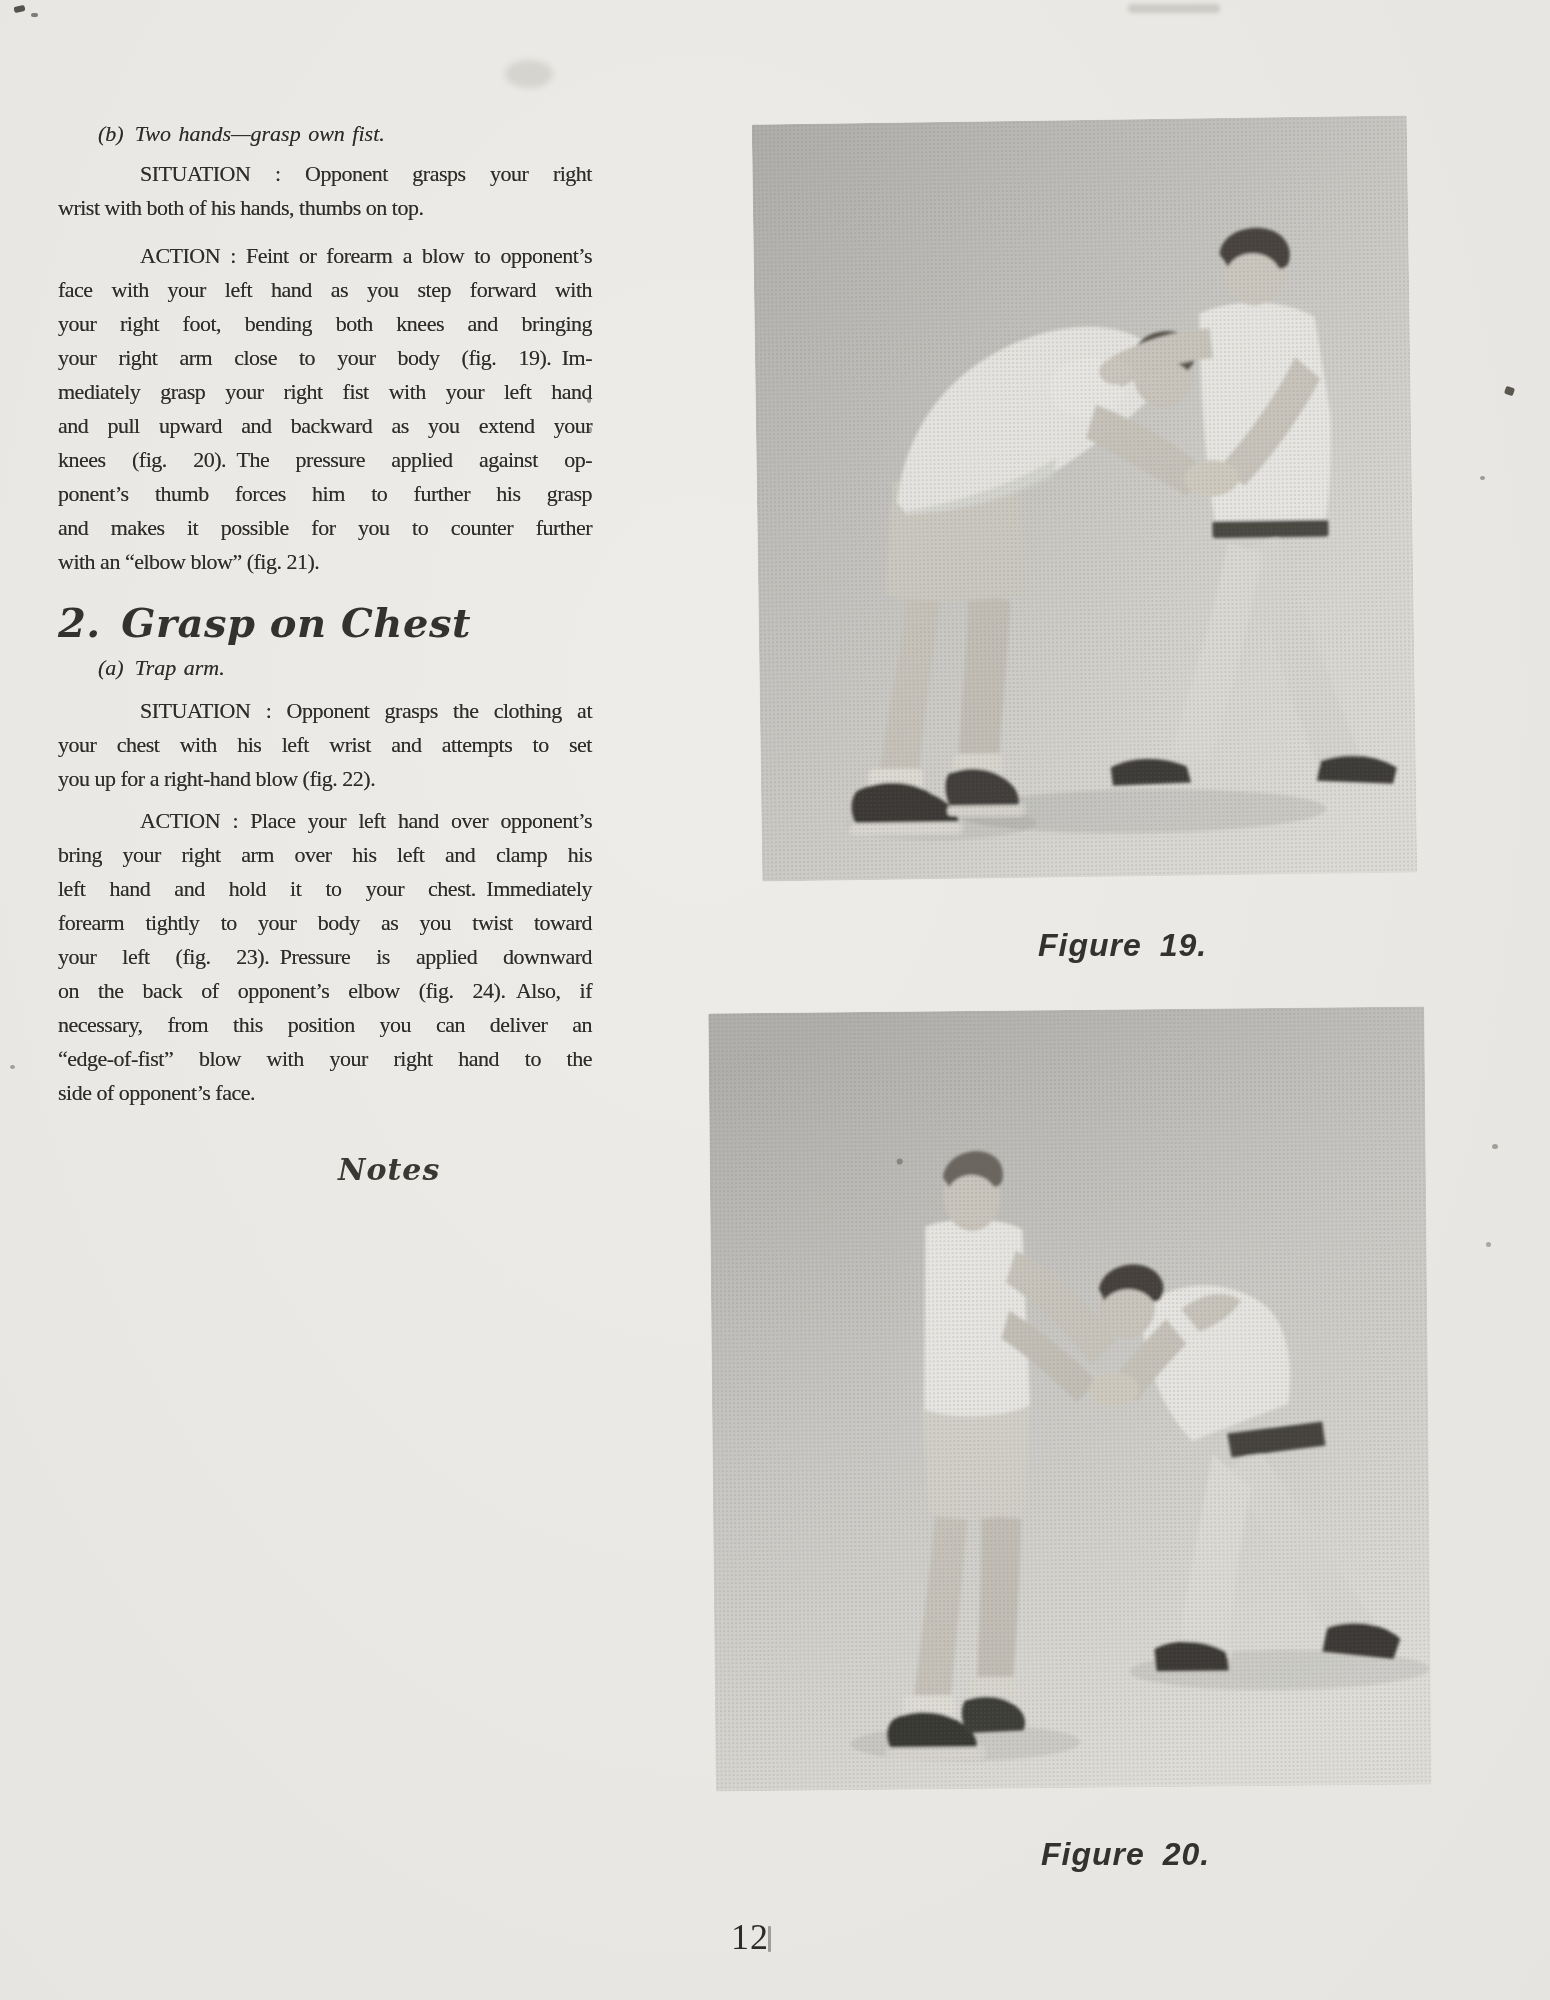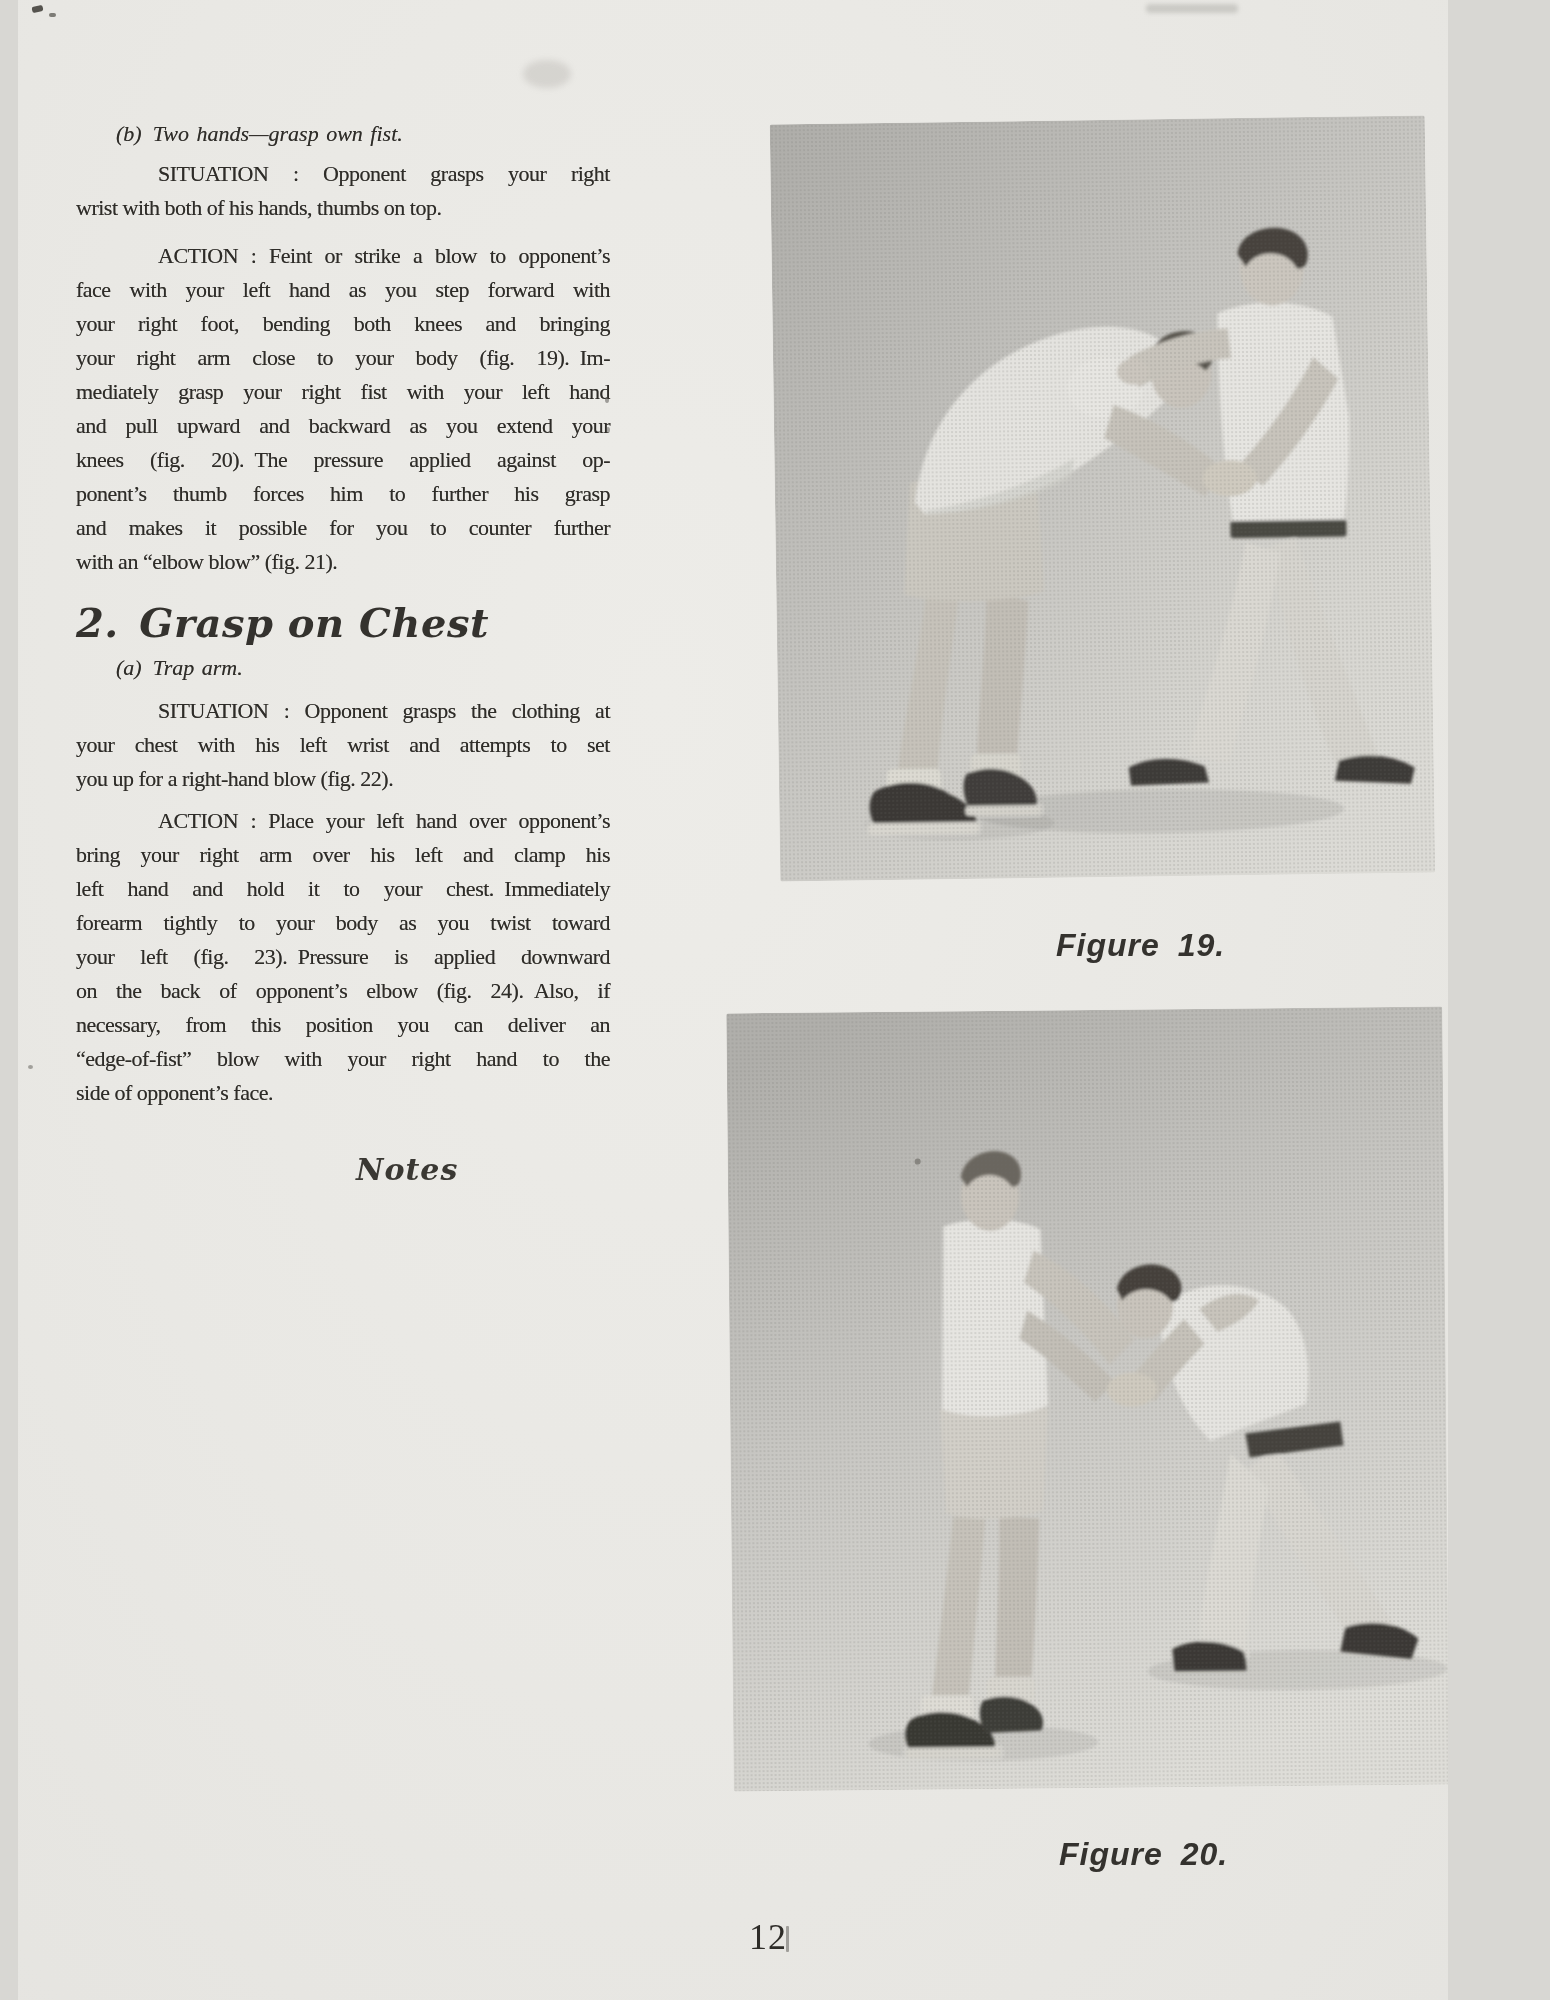--- a/index.html
+++ b/index.html
@@ -1,19 +1,19 @@
 <!DOCTYPE html>
 <html><head>
 <meta charset="utf-8">
 <style>
   html,body { margin:0; padding:0; background:#d8d7d3; }
   .page {
-    position:relative; width:1430px; height:2000px; overflow:hidden;
+    position:relative; width:1550px; height:2000px; overflow:hidden;
     background: radial-gradient(ellipse at 45% 35%, #edece8 0%, #e9e8e4 55%, #e5e4e0 100%);
-    font-family:"Liberation Serif", serif; color:#2e2c28;margin-left:18px;
+    font-family:"Liberation Serif", serif; color:#2e2c28;
   }
 
   
   .textcol {
     position:absolute; left:58px; top:117px; width:534px;
     font-size:22px; line-height:34px; letter-spacing:-0.5px;
     text-shadow:0 0 0.6px rgba(46,44,40,0.55);
   }
   .iline { font-style:italic; text-indent:40px; letter-spacing:0; word-spacing:2px; }
   .tline { text-align:justify; text-align-last:justify; }
@@ -78,21 +78,21 @@
 
 <div class="page">
 
   <div class="textcol">
     <div class="iline">(b) Two hands—grasp own fist.</div>
     <div class="para m-sit1">
         <div class="tline">SITUATION : Opponent grasps your right</div>
         <div class="tline tline-last">wrist with both of his hands, thumbs on top.</div>
       </div>
     <div class="para m-act1">
-        <div class="tline">ACTION : Feint or strike a blow to opponent’s</div>
+        <div class="tline">ACTION : Feint or forearm a blow to opponent’s</div>
         <div class="tline">face with your left hand as you step forward with</div>
         <div class="tline">your right foot, bending both knees and bringing</div>
         <div class="tline">your right arm close to your body (fig. 19). Im-</div>
         <div class="tline">mediately grasp your right fist with your left hand</div>
         <div class="tline">and pull upward and backward as you extend your</div>
         <div class="tline">knees (fig. 20). The pressure applied against op-</div>
         <div class="tline">ponent’s thumb forces him to further his grasp</div>
         <div class="tline">and makes it possible for you to counter further</div>
         <div class="tline tline-last">with an “elbow blow” (fig. 21).</div>
       </div>

